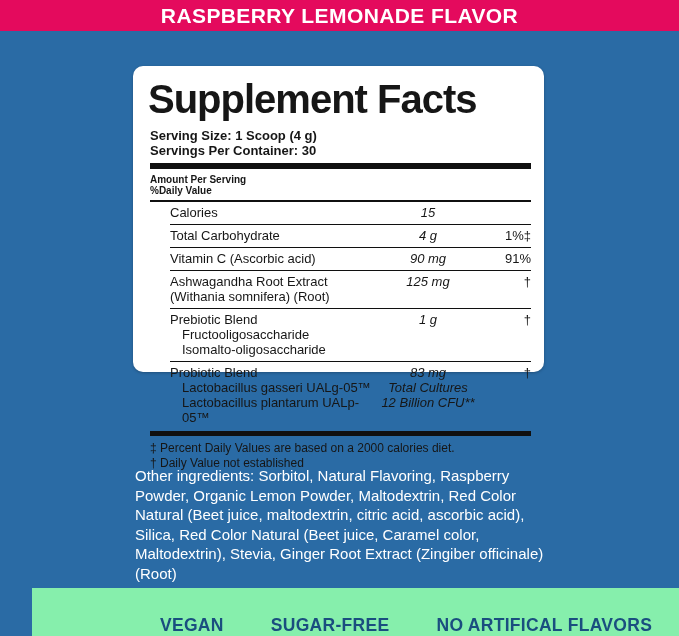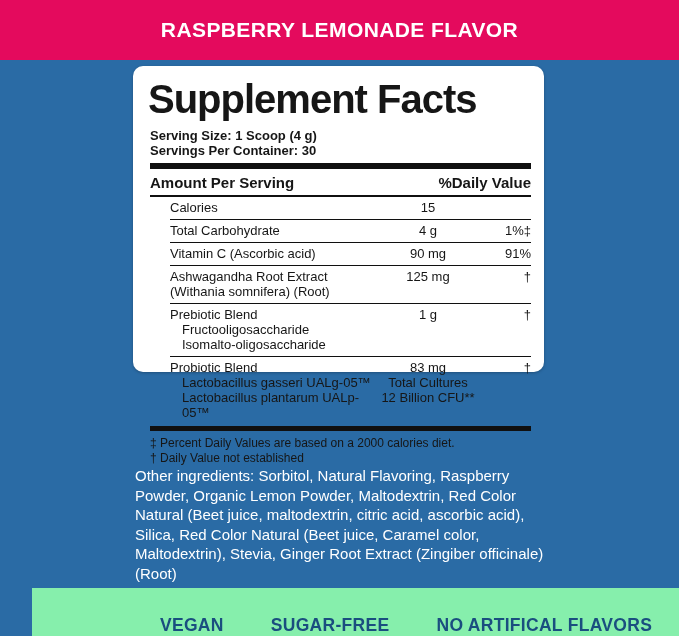--- a/index.html
+++ b/index.html
@@ -3,21 +3,21 @@
 <meta charset="utf-8">
 <style>
   html,body { margin:0; padding:0; }
   .page {
     position:relative; width:679px; height:636px; overflow:hidden;
     background:#2a6ba5;
     font-family:"Liberation Sans", sans-serif;
   }
   
   .banner {
-    position:absolute; left:0; top:0; width:679px; height:60px;
+    position:absolute; left:0; top:0; width:679px; height:31px;
     background:#e40a5d; display:flex; align-items:center; justify-content:center;
   }
   .banner-text {
     color:#ffffff; font-weight:bold; font-size:21px; letter-spacing:.4px;
   }
   
   .panel {
     position:absolute; left:133px; top:66px; width:411px; height:306px;
     background:#ffffff; border-radius:10px; box-sizing:border-box;
     padding:0 13px 0 17px; color:#161616;
@@ -25,32 +25,33 @@
   }
   .panel-title {
     font-size:40px; font-weight:bold; letter-spacing:-1px; line-height:1;
     margin:13px 0 9px -2px; white-space:nowrap;
   }
   .serving { font-size:13px; font-weight:bold; line-height:15px; }
   .bar-thick { height:6px; background:#101010; margin-top:5px; }
   .bar-thick2 { height:5px; background:#101010; margin-top:2px; }
   .thead {
     display:flex; justify-content:space-between;
-    font-size:15px; font-weight:bold; padding:5px 0 4px;
+    font-size:10px; font-weight:bold; padding:5px 0 4px;
     border-bottom:2px solid #101010;
+    flex-direction:column;
   }
   .row {
     display:grid; grid-template-columns:1fr 110px 48px;
     font-size:13px; line-height:15px; padding:3px 0 4px;
     border-bottom:1.5px solid #101010;
     margin-left:20px;
   }
   .row.last { border-bottom:none; }
   .gc1 { grid-column:1; }
-  .gc2 { grid-column:2; text-align:center; }
+  .gc2 { grid-column:2; text-align:center;font-style:italic; }
   .gc3 { grid-column:3; text-align:right; }
   .sub { padding-left:12px; }
   .it { }
   .footnotes { font-size:12px; line-height:15px; padding-top:5px; }
   
   .ingredients {
     position:absolute; left:135px; top:466px; width:424px;
     color:#ffffff; font-size:15px; line-height:19.5px;
   }
   

